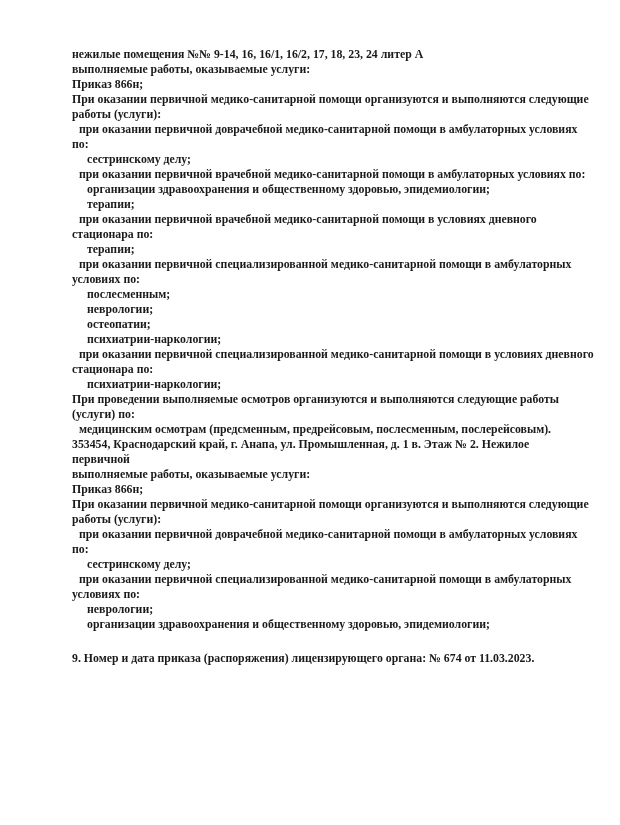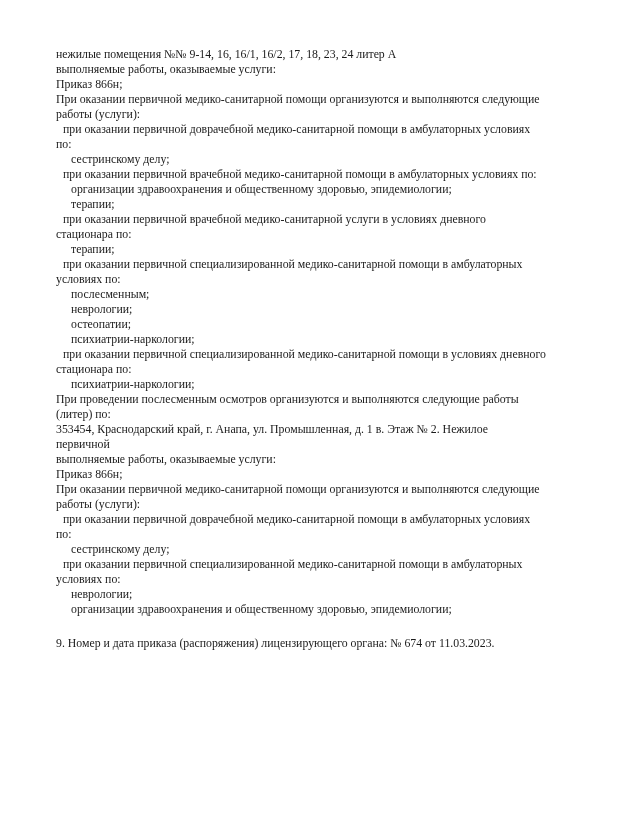--- a/index.html
+++ b/index.html
@@ -10,26 +10,27 @@
   .page {
     position: relative;
     width: 620px;
     height: 825px;
     background: #ffffff;
     overflow: hidden;
     font-family: "Liberation Serif", "DejaVu Serif", serif;
   }
   .content {
     position: absolute;
-    left: 56px;
+    left: 72px;
     top: 47px;
     width: 535px;
     font-size: 11.8px;
     line-height: 15px;
     color: #1a1a1a;
+    font-weight: bold;
   }
   .block { margin: 0; }
   .block + .block { }
   .block:last-child { margin-top: 19px; }
   .line {
     white-space: pre;
     height: 15px;
   }
   .indent-0 { padding-left: 0; }
   .indent-1 { padding-left: 7px; }
@@ -45,34 +46,35 @@
         <div class="line indent-0">выполняемые работы, оказываемые услуги:</div>
         <div class="line indent-0">Приказ 866н;</div>
         <div class="line indent-0">При оказании первичной медико-санитарной помощи организуются и выполняются следующие</div>
         <div class="line indent-0">работы (услуги):</div>
         <div class="line indent-1">при оказании первичной доврачебной медико-санитарной помощи в амбулаторных условиях</div>
         <div class="line indent-0">по:</div>
         <div class="line indent-2">сестринскому делу;</div>
         <div class="line indent-1">при оказании первичной врачебной медико-санитарной помощи в амбулаторных условиях по:</div>
         <div class="line indent-2">организации здравоохранения и общественному здоровью, эпидемиологии;</div>
         <div class="line indent-2">терапии;</div>
-        <div class="line indent-1">при оказании первичной врачебной медико-санитарной услуги в условиях дневного</div>
+        <div class="line indent-1">при оказании первичной врачебной медико-санитарной помощи в условиях дневного</div>
         <div class="line indent-0">стационара по:</div>
         <div class="line indent-2">терапии;</div>
         <div class="line indent-1">при оказании первичной специализированной медико-санитарной помощи в амбулаторных</div>
         <div class="line indent-0">условиях по:</div>
         <div class="line indent-2">послесменным;</div>
         <div class="line indent-2">неврологии;</div>
         <div class="line indent-2">остеопатии;</div>
         <div class="line indent-2">психиатрии-наркологии;</div>
         <div class="line indent-1">при оказании первичной специализированной медико-санитарной помощи в условиях дневного</div>
         <div class="line indent-0">стационара по:</div>
         <div class="line indent-2">психиатрии-наркологии;</div>
-        <div class="line indent-0">При проведении послесменным осмотров организуются и выполняются следующие работы</div>
-        <div class="line indent-0">(литер) по:</div>
+        <div class="line indent-0">При проведении выполняемые осмотров организуются и выполняются следующие работы</div>
+        <div class="line indent-0">(услуги) по:</div>
+        <div class="line indent-1">медицинским осмотрам (предсменным, предрейсовым, послесменным, послерейсовым).</div>
       </div>
       <div class="block">
         <div class="line indent-0">353454, Краснодарский край, г. Анапа, ул. Промышленная, д. 1 в. Этаж № 2. Нежилое</div>
         <div class="line indent-0">первичной</div>
         <div class="line indent-0">выполняемые работы, оказываемые услуги:</div>
         <div class="line indent-0">Приказ 866н;</div>
         <div class="line indent-0">При оказании первичной медико-санитарной помощи организуются и выполняются следующие</div>
         <div class="line indent-0">работы (услуги):</div>
         <div class="line indent-1">при оказании первичной доврачебной медико-санитарной помощи в амбулаторных условиях</div>
         <div class="line indent-0">по:</div>

